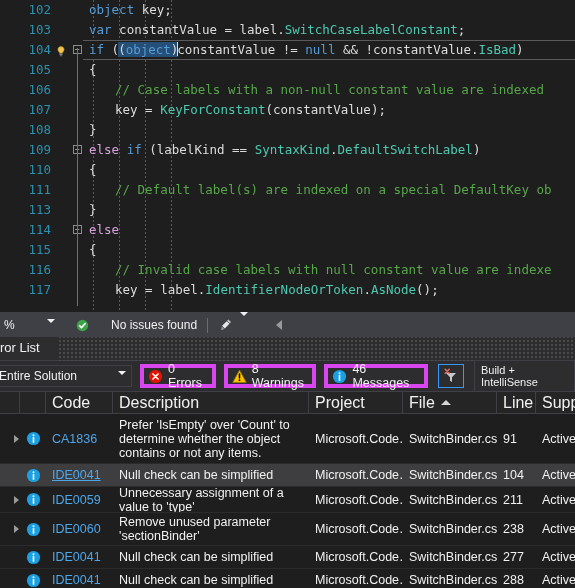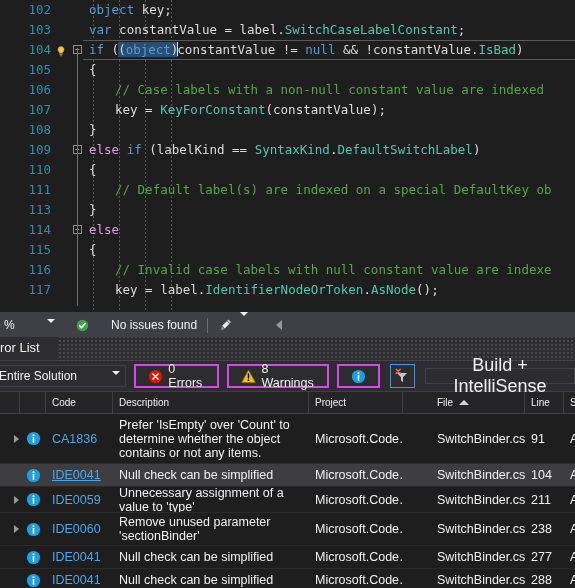--- a/index.html
+++ b/index.html
@@ -109,56 +109,55 @@
     border-bottom: 1px solid #3f3f46;
   }
   .combo {
     height: 22px; border: 1px solid #3f3f46; background: #2d2d30;
     color: #f1f1f1; font-size: 12px; display: flex; align-items: center;
     padding: 0 4px; position: relative;
   }
   #scope-combo { width: 148px; margin-left: -6px; }
   #scope-combo .cv { position: absolute; right: 5px; top: 9px; }
   .countbtn {
-    height: 24px; border: 2px solid #d946ef; background: #2d2d30;
-    display: flex; align-items: center; gap: 5px; padding: 0 12px;
+    height: 24px; border: 4px solid #d946ef; background: #2d2d30;
+    display: flex; align-items: center; gap: 5px; padding: 0 4px;
     margin-left: 8px; color: #f1f1f1; font-size: 12.5px;
   }
   .cbicon { width: 15px; height: 15px; flex: none; }
   #clearfilter-btn {
     width: 28px; height: 24px; border: 1px solid #3399ff; background: #2d2d30;
     display: flex; align-items: center; justify-content: center; margin-left: 10px;
   }
   #buildsel-combo {
-    margin-left: 10px; height: 16px; padding: 0 6px; font-size: 18px;
+    margin-left: 10px; height: 32px; padding: 0 6px; font-size: 11px;
     border: 1px solid #3f3f46;
-    text-align: center;
   }
 
   
   #el-table { position: relative; width: 575px; }
   #el-head {
     display: flex; height: 22px; background: #252526;
-    border-bottom: 1px solid #3f3f46; color: #f1f1f1; font-size: 10px;
+    border-bottom: 1px solid #3f3f46; color: #f1f1f1; font-size: 16px;
   }
   #el-head .hc {
     display: flex; align-items: center; padding-left: 6px;
     border-right: 1px solid #3f3f46; overflow: hidden; white-space: nowrap;
   }
   .sort-asc {
     width: 0; height: 0; margin-left: 6px;
     border-left: 5px solid transparent; border-right: 5px solid transparent;
     border-bottom: 5px solid #d4d4d4;
   }
   .c-exp  { width: 20px; flex: none; }
   .c-sev  { width: 26px; flex: none; }
   .c-code { width: 67px; flex: none; }
   .c-desc { width: 196px; flex: none; }
   .c-proj { width: 94px; flex: none; }
-  .c-file { width: 94px; flex: none; margin-left: 28px; }
+  .c-file { width: 94px; flex: none; }
   .c-line { width: 39px; flex: none; }
   .c-supp { width: 59px; flex: none; }
 
   .el-row {
     display: flex; align-items: stretch; color: #f1f1f1; font-size: 12.5px;
     border-bottom: 1px solid #2b2b2c; background: #1e1e1e;
   }
   .el-row.selected { background: #3e3e40; }
   .el-row .cell {
     display: flex; align-items: center; padding-left: 6px; overflow: hidden;
@@ -263,20 +262,21 @@
       </svg>
       <span>8 Warnings</span>
     </div>
 
     <div class="countbtn">
       <svg class="cbicon" viewBox="0 0 16 16">
         <circle cx="8" cy="8" r="7" fill="#1ba1e2"></circle>
         <circle cx="8" cy="4.4" r="1.05" fill="#ffffff"></circle>
         <path d="M8 6.9v5" stroke="#ffffff" stroke-width="1.7" stroke-linecap="round"></path>
       </svg>
+      <span>46 Messages</span>
     </div>
 
     <div id="clearfilter-btn">
       <svg width="16" height="16" viewBox="0 0 16 16">
         <path d="M3 5h10l-4 4.3V14l-2-1.3V9.3z" fill="#c8c8c8"></path>
         <path d="M2.2 1.3l4 4M6.2 1.3l-4 4" stroke="#e06c5a" stroke-width="1.6" stroke-linecap="round"></path>
       </svg>
     </div>
 
     <div id="buildsel-combo" class="combo">

